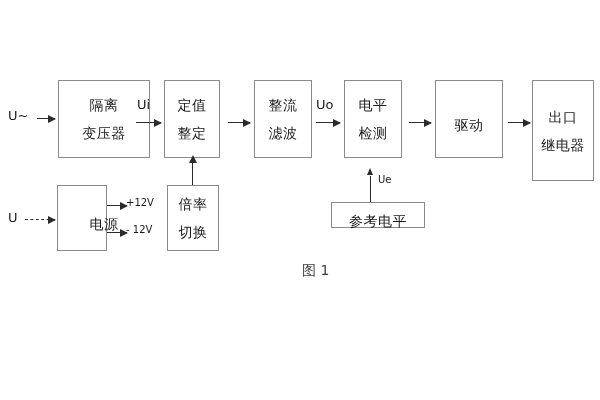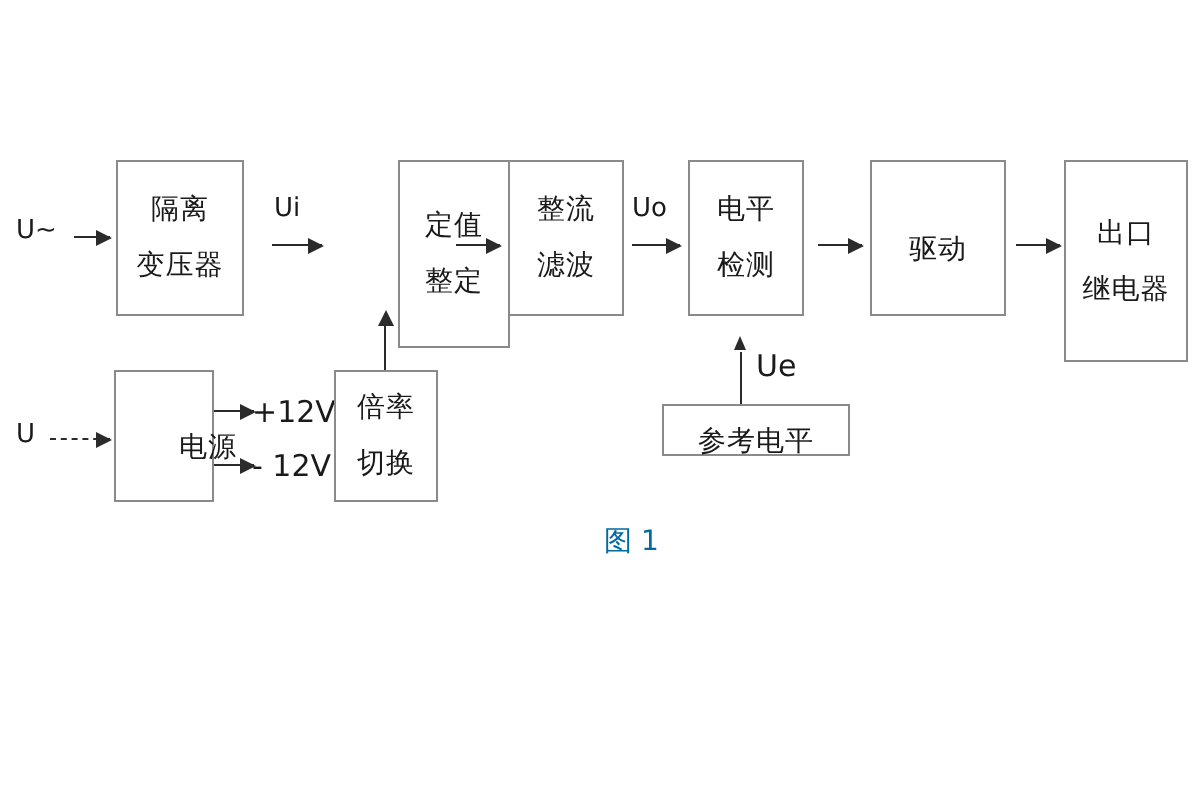--- a/index.html
+++ b/index.html
@@ -49,21 +49,21 @@
   }
 
   
   .lbl {
     position: absolute;
     font-size: 13px;
     white-space: nowrap;
     color: #1a1a1a;
   }
   .lbl.small {
-    font-size: 15px;
+    font-size: 10px;
   }
 
   
   .harrow {
     position: absolute;
     height: 1px;
     background: #2b2b2b;
   }
   .harrow::after {
     content: "";
@@ -106,41 +106,41 @@
     left: -3px;
     border-left-width: 3.5px;
     border-right-width: 3.5px;
     border-bottom-width: 7px;
   }
 
   .caption {
     position: absolute;
     font-size: 14px;
     white-space: nowrap;
-    color: #0369a1;
+    color: #404040;
   }
 </style>
 </head>
 <body>
 
 <div id="diagram">
 
   <div class="lbl" style="left:8px; top:108px;">U~</div>
 
   <div class="harrow" style="left:37px; top:118px; width:18px;"></div>
 
-  <div class="box" style="left:58px; top:80px; width:64px; height:78px;">
+  <div class="box" style="left:58px; top:80px; width:92px; height:78px;">
     <div class="ln">隔离</div>
     <div class="ln">变压器</div>
   </div>
 
   <div class="lbl" style="left:137px; top:97px;">Ui</div>
   <div class="harrow" style="left:136px; top:122px; width:25px;"></div>
 
-  <div class="box" style="left:164px; top:80px; width:56px; height:94px;margin-left:35px;">
+  <div class="box" style="left:164px; top:80px; width:56px; height:78px;">
     <div class="ln">定值</div>
     <div class="ln">整定</div>
   </div>
 
   <div class="harrow" style="left:228px; top:122px; width:22px;"></div>
 
   <div class="box" style="left:254px; top:80px; width:58px; height:78px;">
     <div class="ln">整流</div>
     <div class="ln">滤波</div>
   </div>

